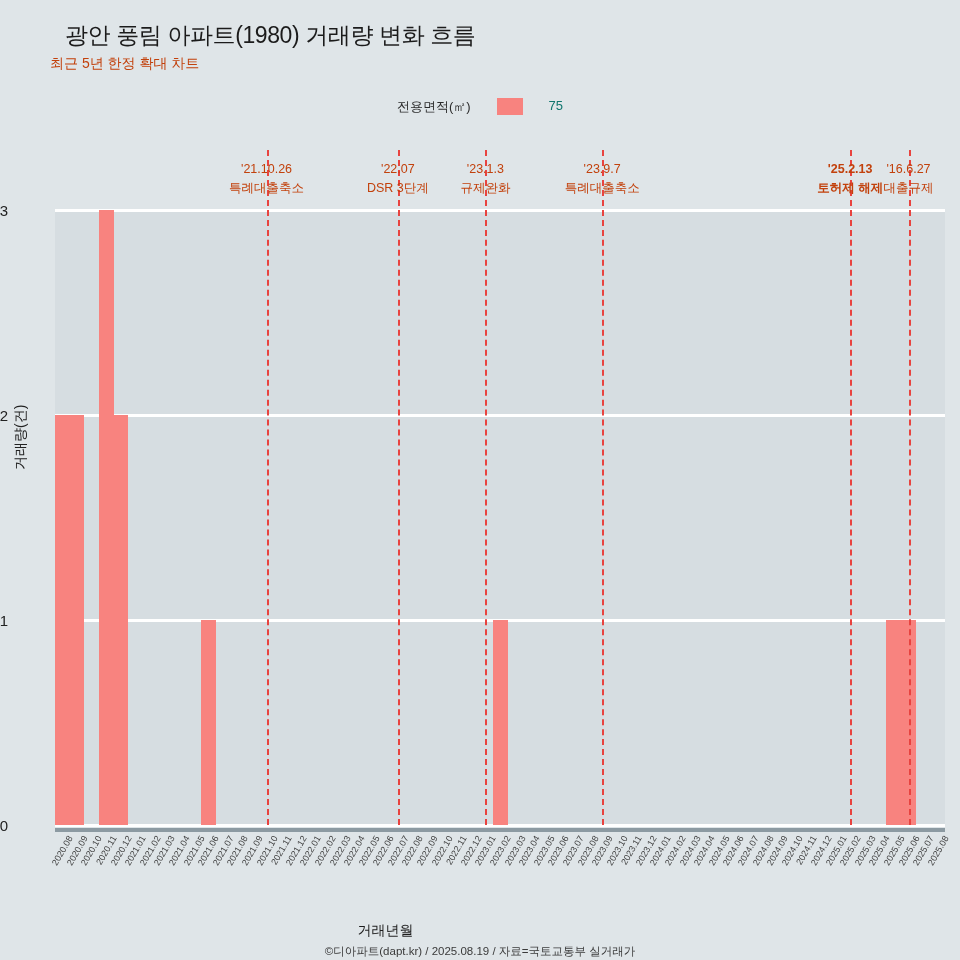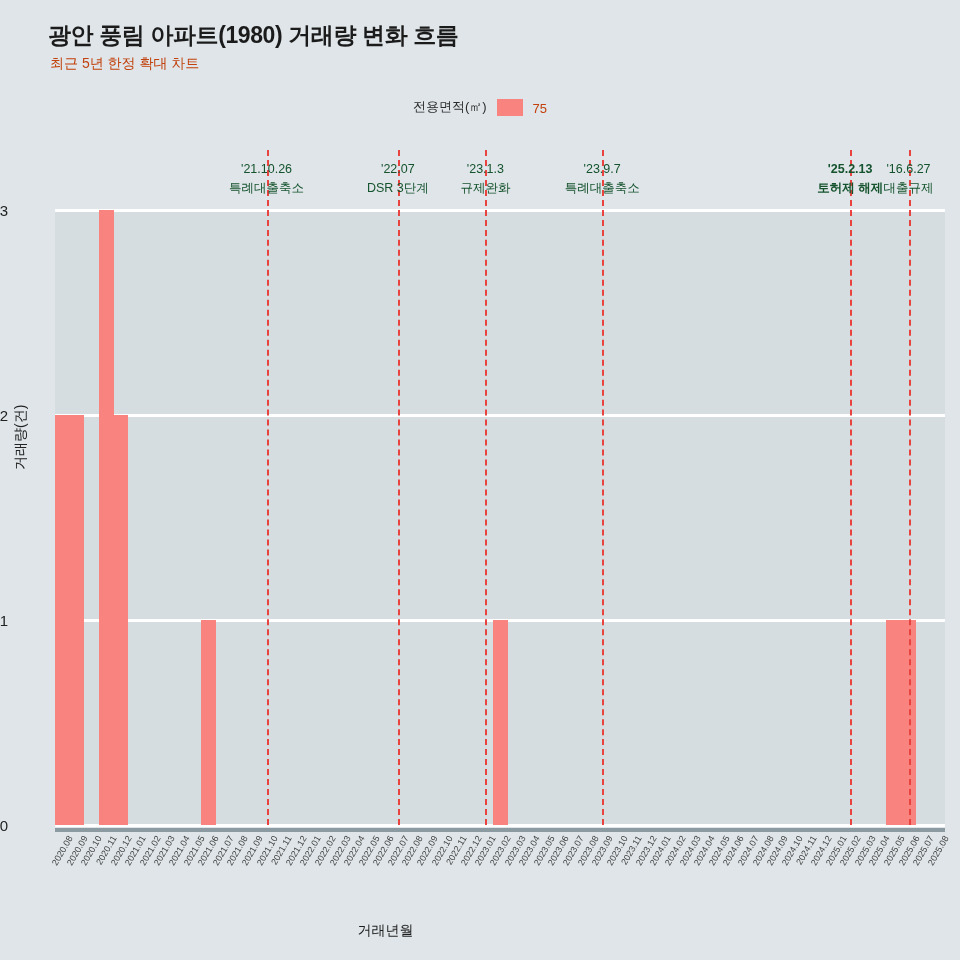--- a/index.html
+++ b/index.html
@@ -14,24 +14,24 @@
     color: #333;
     overflow: hidden;
   }
   #root {
     position: relative;
     width: 960px;
     height: 960px;
   }
   .title {
     position: absolute;
-    left: 48px;
+    left: 65px;
     top: 20px;
     font-size: 23px;
-    font-weight: bold;
+    font-weight: normal;
     color: #1b1b1b;
     letter-spacing: -0.4px;
   }
   .subtitle {
     position: absolute;
     left: 50px;
     top: 55px;
     font-size: 14px;
     color: #c2410c;
   }
@@ -39,32 +39,32 @@
     position: absolute;
     left: 0;
     top: 98px;
     width: 960px;
     text-align: center;
     font-size: 13px;
     color: #2b2b2b;
   }
   .legend-inner {
     display: inline-flex;
-    align-items: flex-end;
-    gap: 10px;
+    align-items: flex-start;
+    gap: 26px;
   }
   .legend-swatch {
     display: inline-block;
     width: 26px;
     height: 17px;
     background: #f8837f;
   }
   .legend-value {
     font-size: 13px;
-    color: #c2410c;
+    color: #0f766e;
   }
 
   
   .plot {
     position: absolute;
     left: 55px;
     top: 210px;
     width: 890px;
     height: 615px;
   }
@@ -94,21 +94,21 @@
     position: absolute;
     top: -60px;
     width: 0;
     border-left: 2px dashed #e8433f;
     height: 675px;
   }
   .eventlabel {
     position: absolute;
     text-align: center;
     font-size: 12.5px;
-    color: #14532d;
+    color: #c2410c;
     line-height: 1.55;
     white-space: nowrap;
     transform: translateX(-50%);
   }
   .ytick {
     position: absolute;
     right: 952px;
     font-size: 15px;
     color: #222;
     text-align: right;
@@ -307,13 +307,14 @@
       <div class="eventlabel" style="left: 850.164px; top: 160px; font-weight: bold;">
         <div>'25.2.13</div>
         <div>토허제 해제</div>
       </div>
       <div class="eventlabel" style="left: 908.525px; top: 160px;">
         <div>'16.6.27</div>
         <div>대출규제</div>
       </div>
     </div>
 
+  <div class="footer">©디아파트(dapt.kr) / 2025.08.19 / 자료=국토교통부 실거래가</div>
 </div>
 
 </body></html>

